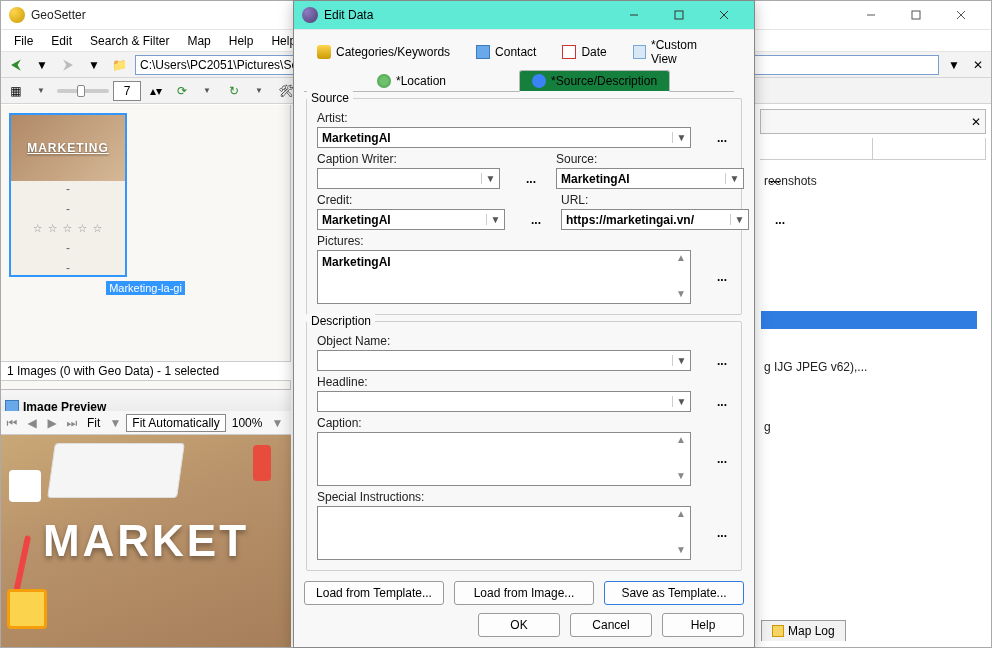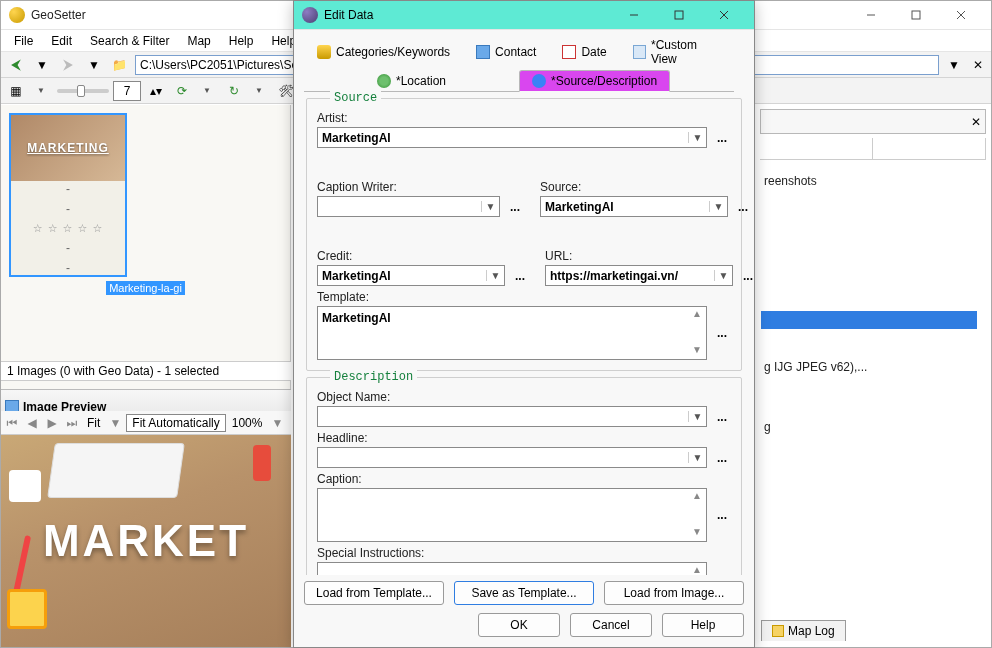--- a/index.html
+++ b/index.html
@@ -74,42 +74,42 @@
 
 
 .dialog{position:absolute;left:293px;top:0;width:462px;height:648px;background:#f8f8f8;border:1px solid #888;box-shadow:0 3px 14px rgba(0,0,0,.25);}
 .dlg-titlebar{height:29px;background:#5eead4;display:flex;align-items:center;padding:0 8px;border-bottom:1px solid #e5e5e5;}
 .dlg-titlebar .logo{width:16px;height:16px;margin-right:6px;background:radial-gradient(circle at 30% 30%,#8e7cc3,#4b3f72);border-radius:50%;}
 .dlg-titlebar .win-ctrls{margin-left:auto;display:flex;}
 
 .dlg-tabs{padding:4px 20px 0 10px;}
 .tabs-row{display:flex;}
 .tab-item{display:flex;align-items:center;gap:5px;padding:3px 12px;border:1px solid transparent;cursor:default;}
-.tab-item.active{background:#d946ef;border:1px solid #b8b8b8;border-bottom:1px solid #f8f8f8;border-radius:3px 3px 0 0;position:relative;z-index:2;text-align:right;}
+.tab-item.active{background:#15803d;border:1px solid #b8b8b8;border-bottom:1px solid #f8f8f8;border-radius:3px 3px 0 0;position:relative;z-index:2;text-align:right;}
 .tabs-row.top{border-bottom:0;}
 .tabs-underline{border-bottom:1px solid #b8b8b8;margin-top:-1px;}
 .tab-ico{width:14px;height:14px;}
 .ico-key{background:linear-gradient(#ffd54f,#c99a00);border-radius:3px;}
 .ico-contact{background:#6aa9e9;border:1px solid #3a7abd;}
 .ico-date{background:#fff;border:1px solid #c33;}
 .ico-custom{background:#d9e8f7;border:1px solid #7aa7d4;}
 .ico-globe{background:radial-gradient(circle,#6ec06e 40%,#2e8b2e 100%);border-radius:50%;}
 .ico-info{background:#3b82f6;border-radius:50%;}
 
 .group{margin:6px 12px;border:1px solid #cfcfcf;border-radius:2px;padding:8px 10px 10px 10px;position:relative;background:#f8f8f8;}
-.group-title{position:absolute;top:-8px;left:23px;background:#f8f8f8;padding:0 4px;color:#15803d;font-family:Liberation Mono, monospace;}
+.group-title{position:absolute;top:-8px;left:0;background:#f8f8f8;padding:0 4px;color:#000000;}
 .fld-label{color:#222;margin:4px 0 2px 0;}
-.row{display:flex;align-items:center;gap:6px;justify-content:flex-end;}
+.row{display:flex;align-items:center;gap:22px;justify-content:flex-end;}
 .dd{flex:1;height:21px;border:1px solid #8a8a8a;background:#fff;display:flex;align-items:center;}
 .dd input{border:none;flex:1;padding:0 4px;height:19px;outline:none;font-weight:inherit;}
 .dd .caret{width:18px;text-align:center;color:#555;border-left:1px solid #ccc;font-size:10px;}
 .bold-val input{font-weight:700;}
 .ellip{width:18px;text-align:center;font-weight:700;cursor:default;}
 .two-col{display:flex;gap:16px;}
-.two-col .col{flex:1;margin-top:28px;}
+.two-col .col{flex:1;}
 .multiline{height:54px;border:1px solid #8a8a8a;background:#fff;position:relative;padding:4px;}
 .multiline .scroll-up,.multiline .scroll-dn{position:absolute;right:1px;width:16px;height:14px;color:#888;text-align:center;font-size:10px;}
 .multiline .scroll-up{top:1px;} .multiline .scroll-dn{bottom:1px;}
 .multiline .val{font-weight:700;}
 
 .dlg-bottom{position:absolute;left:0;right:0;bottom:0;padding:6px 10px 10px 10px;background:#f8f8f8;}
 .btn{display:inline-flex;align-items:center;justify-content:center;height:24px;border:1px solid #9a9a9a;background:#fdfdfd;border-radius:3px;padding:0 10px;cursor:default;}
 .btn.primary{border:1px solid #2f7de1;}
 .btn-row{display:flex;gap:10px;justify-content:space-between;}
 .btn-row .btn{flex:1;}
@@ -373,21 +373,21 @@
         <div class="row">
           <div class="dd bold-val">
               <input value="https://marketingai.vn/" style="">
               <div class="caret">▼</div>
             </div>
           <div class="ellip">...</div>
         </div>
       </div>
     </div>
 
-    <div class="fld-label">Template:</div>
+    <div class="fld-label">Pictures:</div>
     <div class="row">
       <div class="multiline" style="flex:1">
         <div class="val">MarketingAI</div>
         <div class="scroll-up">▲</div>
         <div class="scroll-dn">▼</div>
       </div>
       <div class="ellip">...</div>
     </div>
   </div>
 
@@ -429,22 +429,22 @@
         <div class="scroll-up">▲</div>
         <div class="scroll-dn">▼</div>
       </div>
       <div class="ellip">...</div>
     </div>
   </div>
 
   <div class="dlg-bottom">
     <div class="btn-row">
       <div class="btn">Load from Template...</div>
+      <div class="btn">Load from Image...</div>
       <div class="btn primary">Save as Template...</div>
-      <div class="btn">Load from Image...</div>
     </div>
     <div class="btn-row2">
       <div class="btn">OK</div>
       <div class="btn">Cancel</div>
       <div class="btn">Help</div>
     </div>
   </div>
 </div>
 
 </body></html>

